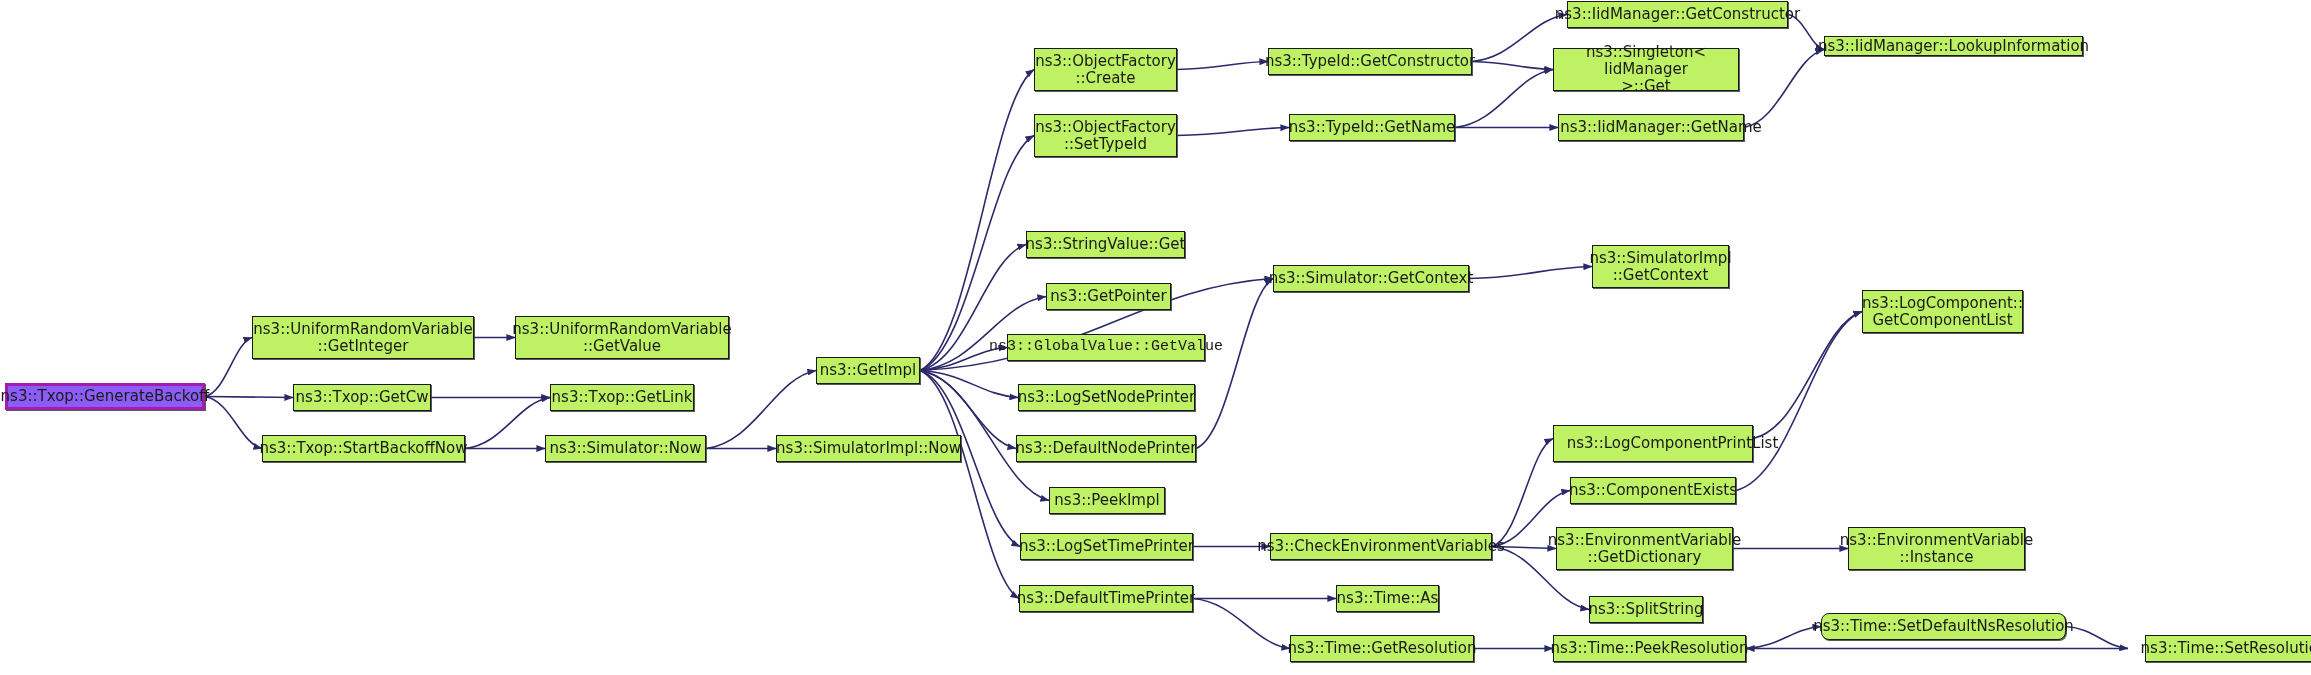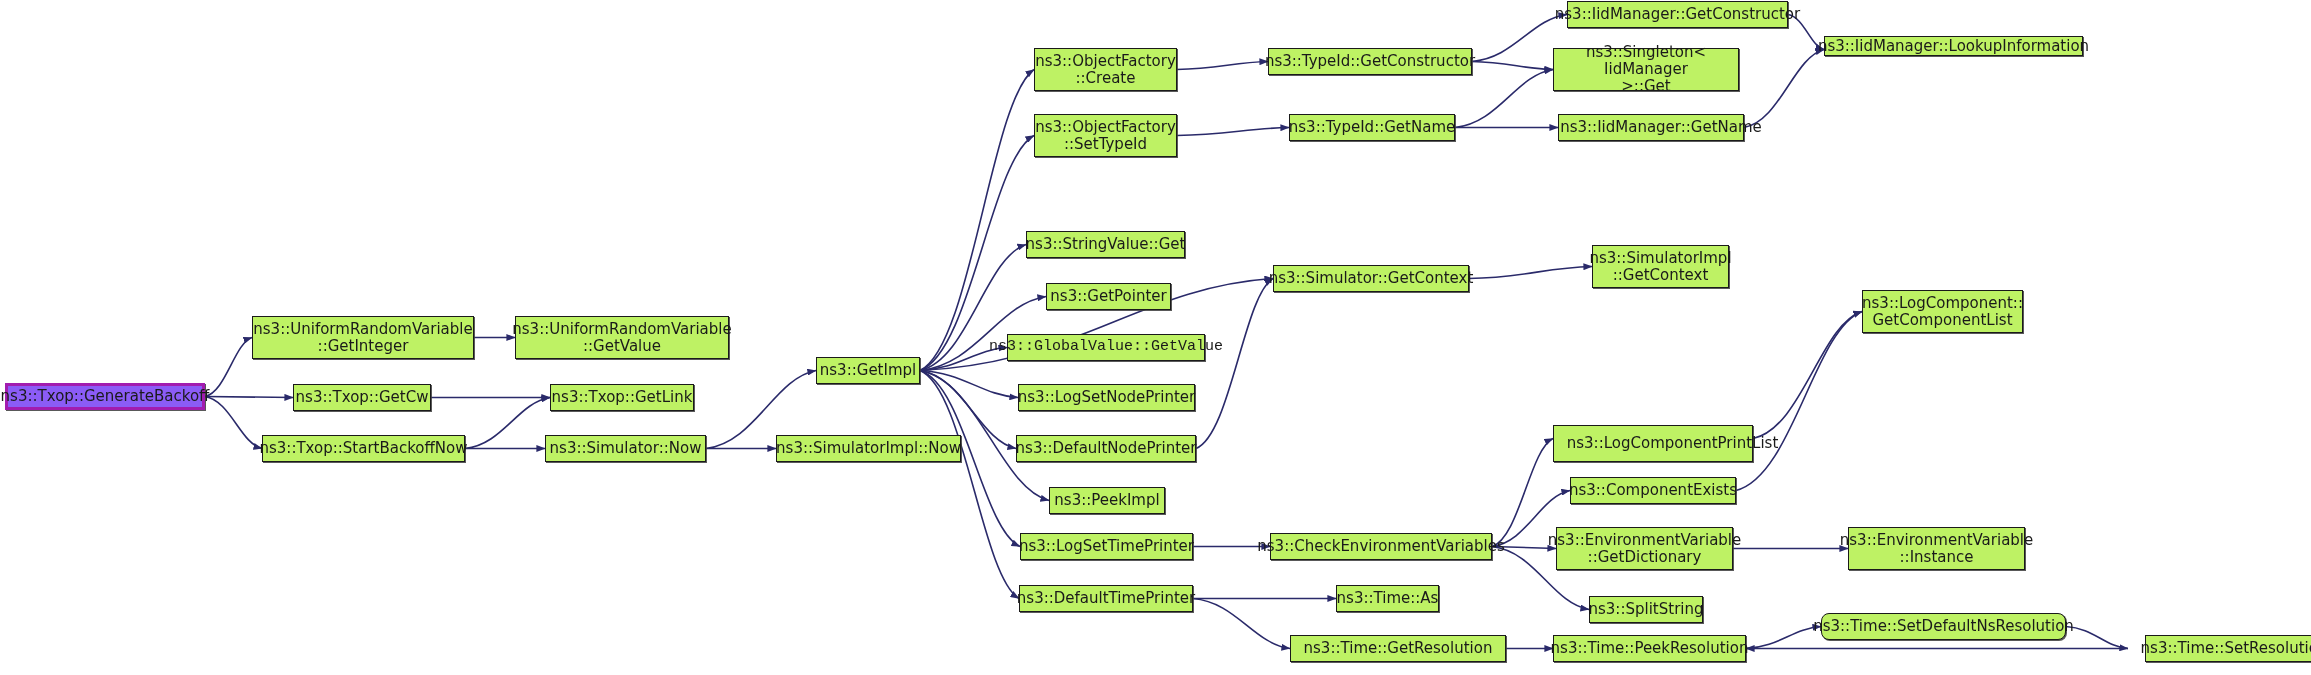--- a/index.html
+++ b/index.html
@@ -125,21 +125,21 @@
       <div class="node" id="n14" style="left: 1018px; top: 384px; width: 177px; height: 27px;">ns3::LogSetNodePrinter</div>
       <div class="node" id="n15" style="left: 1016px; top: 435px; width: 180px; height: 27px;">ns3::DefaultNodePrinter</div>
       <div class="node" id="n16" style="left: 1049px; top: 487px; width: 116px; height: 27px;">ns3::PeekImpl</div>
       <div class="node" id="n17" style="left: 1020px; top: 533px; width: 173px; height: 27px;">ns3::LogSetTimePrinter</div>
       <div class="node" id="n18" style="left: 1019px; top: 585px; width: 174px; height: 27px;">ns3::DefaultTimePrinter</div>
       <div class="node" id="n19" style="left: 1268px; top: 48px; width: 204px; height: 27px;">ns3::TypeId::GetConstructor</div>
       <div class="node" id="n20" style="left: 1289px; top: 114px; width: 166px; height: 27px;">ns3::TypeId::GetName</div>
       <div class="node" id="n21" style="left: 1273px; top: 265px; width: 196px; height: 27px;">ns3::Simulator::GetContext</div>
       <div class="node" id="n22" style="left: 1270px; top: 533px; width: 222px; height: 27px;">ns3::CheckEnvironmentVariables</div>
       <div class="node" id="n23" style="left: 1336px; top: 585px; width: 103px; height: 27px;">ns3::Time::As</div>
-      <div class="node" id="n24" style="left: 1290px; top: 635px; width: 216px; height: 27px;">ns3::Time::GetResolution</div>
+      <div class="node" id="n24" style="left: 1290px; top: 635px; width: 184px; height: 27px;">ns3::Time::GetResolution</div>
       <div class="node" id="n25" style="left: 1567px; top: 1px; width: 221px; height: 27px;">ns3::IidManager::GetConstructor</div>
       <div class="node" id="n26" style="left: 1553px; top: 48px; width: 186px; height: 43px;">ns3::Singleton&lt; IidManager
 &gt;::Get</div>
       <div class="node" id="n27" style="left: 1558px; top: 114px; width: 186px; height: 27px; padding-left: 24px;">ns3::IidManager::GetName</div>
       <div class="node" id="n28" style="left: 1592px; top: 245px; width: 137px; height: 43px;">ns3::SimulatorImpl
 ::GetContext</div>
       <div class="node" id="n29" style="left: 1553px; top: 425px; width: 200px; height: 37px; padding-left: 43px;">ns3::LogComponentPrintList</div>
       <div class="node" id="n30" style="left: 1570px; top: 477px; width: 166px; height: 27px;">ns3::ComponentExists</div>
       <div class="node" id="n31" style="left: 1556px; top: 527px; width: 177px; height: 43px;">ns3::EnvironmentVariable
 ::GetDictionary</div>

